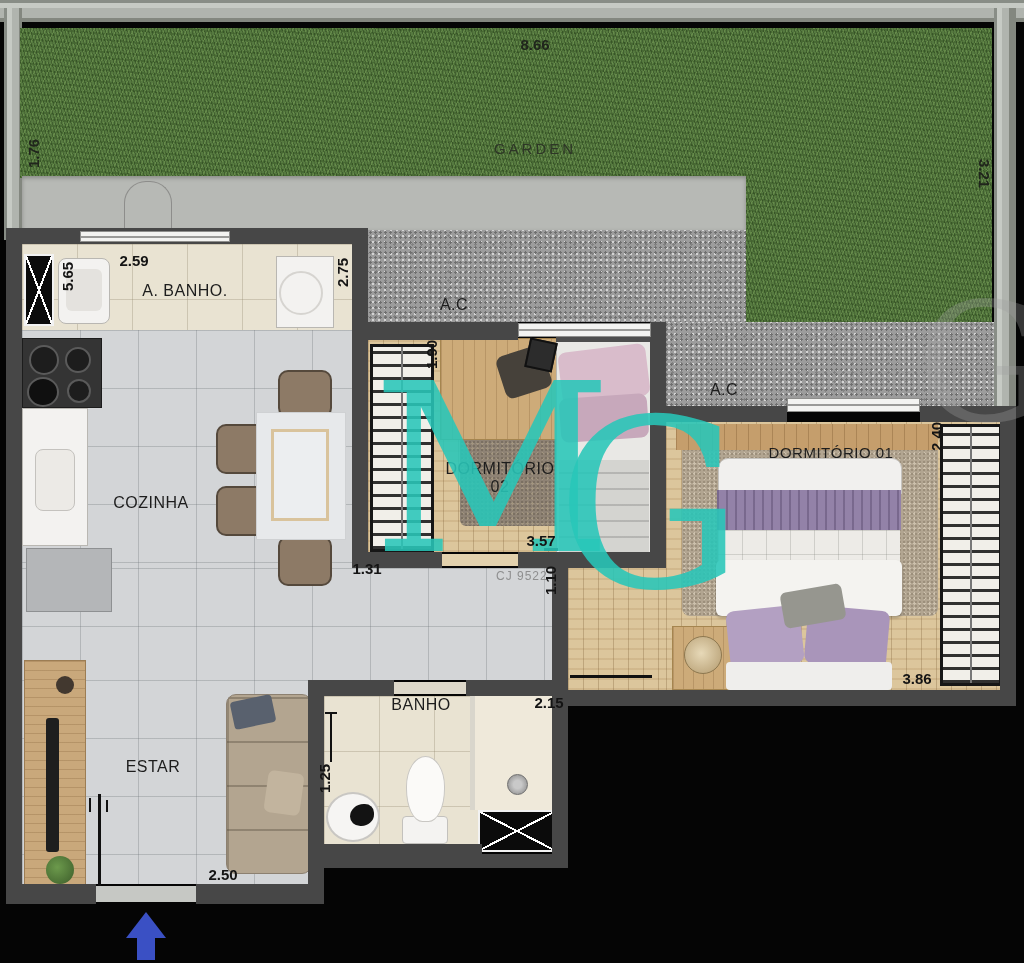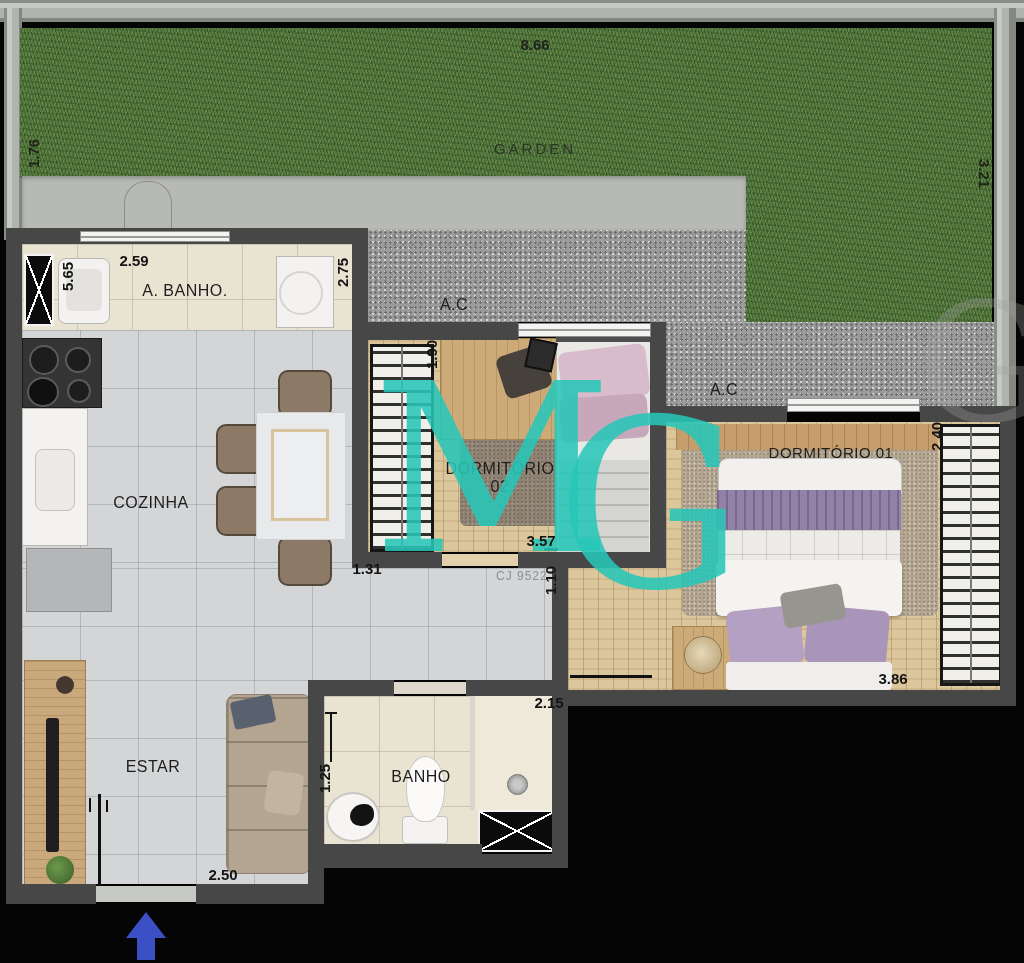--- a/index.html
+++ b/index.html
@@ -184,39 +184,39 @@
   <div class="pos window" style="left:80px;top:231px;width:150px;height:11px;z-index:25;"></div>
   <div class="pos window" style="left:518px;top:323px;width:133px;height:14px;z-index:25;"></div>
   <div class="pos window" style="left:787px;top:398px;width:133px;height:14px;z-index:25;"></div>
 
   <div class="pos rlabel garden-label" style="left:470px;top:140px;width:130px;">GARDEN</div>
   <div class="pos rlabel" style="left:130px;top:282px;width:110px;">A. BANHO.</div>
   <div class="pos rlabel" style="left:424px;top:296px;width:60px;">A.C</div>
   <div class="pos rlabel" style="left:694px;top:381px;width:60px;">A.C</div>
   <div class="pos rlabel" style="left:96px;top:466px;width:110px;margin-top:28px;">COZINHA</div>
   <div class="pos rlabel" style="left:108px;top:758px;width:90px;">ESTAR</div>
-  <div class="pos rlabel" style="left:376px;top:768px;width:90px;">BANHO</div>
+  <div class="pos rlabel" style="left:376px;top:696px;width:90px;">BANHO</div>
   <div class="pos" style="left:428px;top:460px;width:144px;text-align:center;z-index:40;">
     <div class="rlabel" style="position:static;">DORMITÓRIO</div>
     <div class="rlabel" style="position:static;">02</div>
   </div>
   <div class="pos rlabel" style="left:746px;top:444px;width:170px;font-size:15px;">DORMITÓRIO 01</div>
 
   <div class="pos dim" style="left:505px;top:36px;width:60px;color:#20251c;">8.66</div>
   <div class="pos dim rot-l" style="left:6px;top:145px;width:54px;color:#20251c;">1.76</div>
   <div class="pos dim rot-r" style="left:957px;top:165px;width:54px;color:#20251c;">3.21</div>
   <div class="pos dim" style="left:104px;top:252px;width:60px;">2.59</div>
   <div class="pos dim rot-l" style="left:40px;top:268px;width:54px;">5.65</div>
   <div class="pos dim rot-l" style="left:315px;top:264px;width:54px;">2.75</div>
   <div class="pos dim rot-l" style="left:404px;top:346px;width:54px;">1.90</div>
   <div class="pos dim" style="left:516px;top:532px;width:50px;">3.57</div>
   <div class="pos dim" style="left:342px;top:560px;width:50px;">1.31</div>
   <div class="pos dim rot-l" style="left:524px;top:572px;width:52px;">1.10</div>
   <div class="pos dim rot-l" style="left:909px;top:428px;width:54px;">2.40</div>
-  <div class="pos dim" style="left:868px;top:670px;width:50px;">3.86</div>
+  <div class="pos dim" style="left:892px;top:670px;width:50px;">3.86</div>
   <div class="pos dim" style="left:524px;top:694px;width:50px;">2.15</div>
   <div class="pos dim rot-l" style="left:297px;top:770px;width:54px;">1.25</div>
   <div class="pos dim" style="left:198px;top:866px;width:50px;">2.50</div>
   <div class="pos tick" style="left:330px;top:714px;width:2px;height:48px;"></div>
   <div class="pos tick" style="left:325px;top:712px;width:12px;height:2px;"></div>
   <div class="pos tick" style="left:544px;top:548px;width:14px;height:3px;"></div>
 
   <div class="pos wm-letter" style="left:372px;top:352px;font-size:235px;">M</div>
   <div class="pos wm-letter" style="left:556px;top:388px;font-size:235px;">G</div>
   <div class="pos wm-gray" style="left:916px;top:282px;font-size:165px;font-family:'DejaVu Serif',serif;color:rgba(160,160,160,.32);">G</div>

